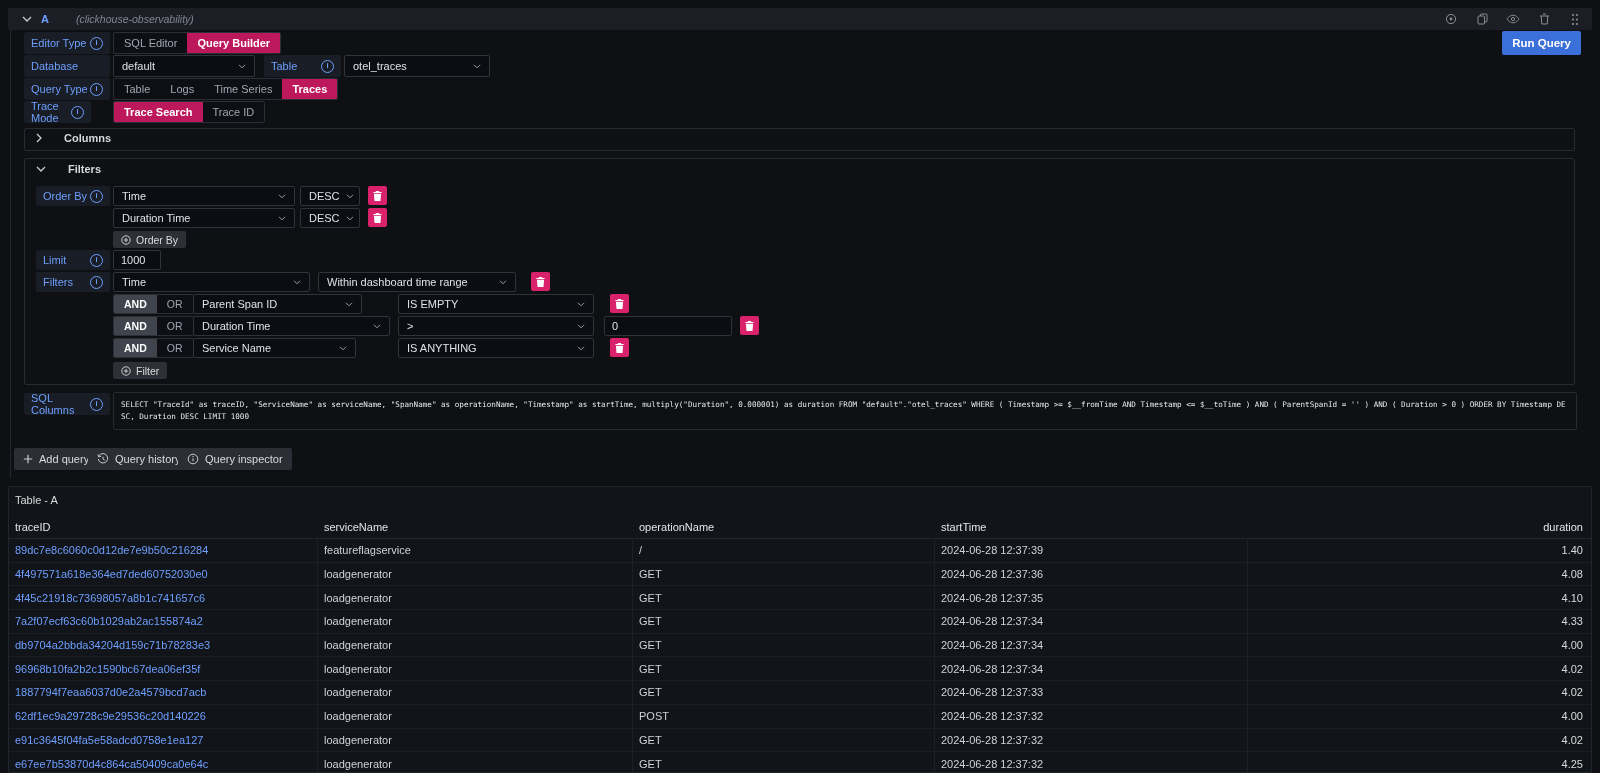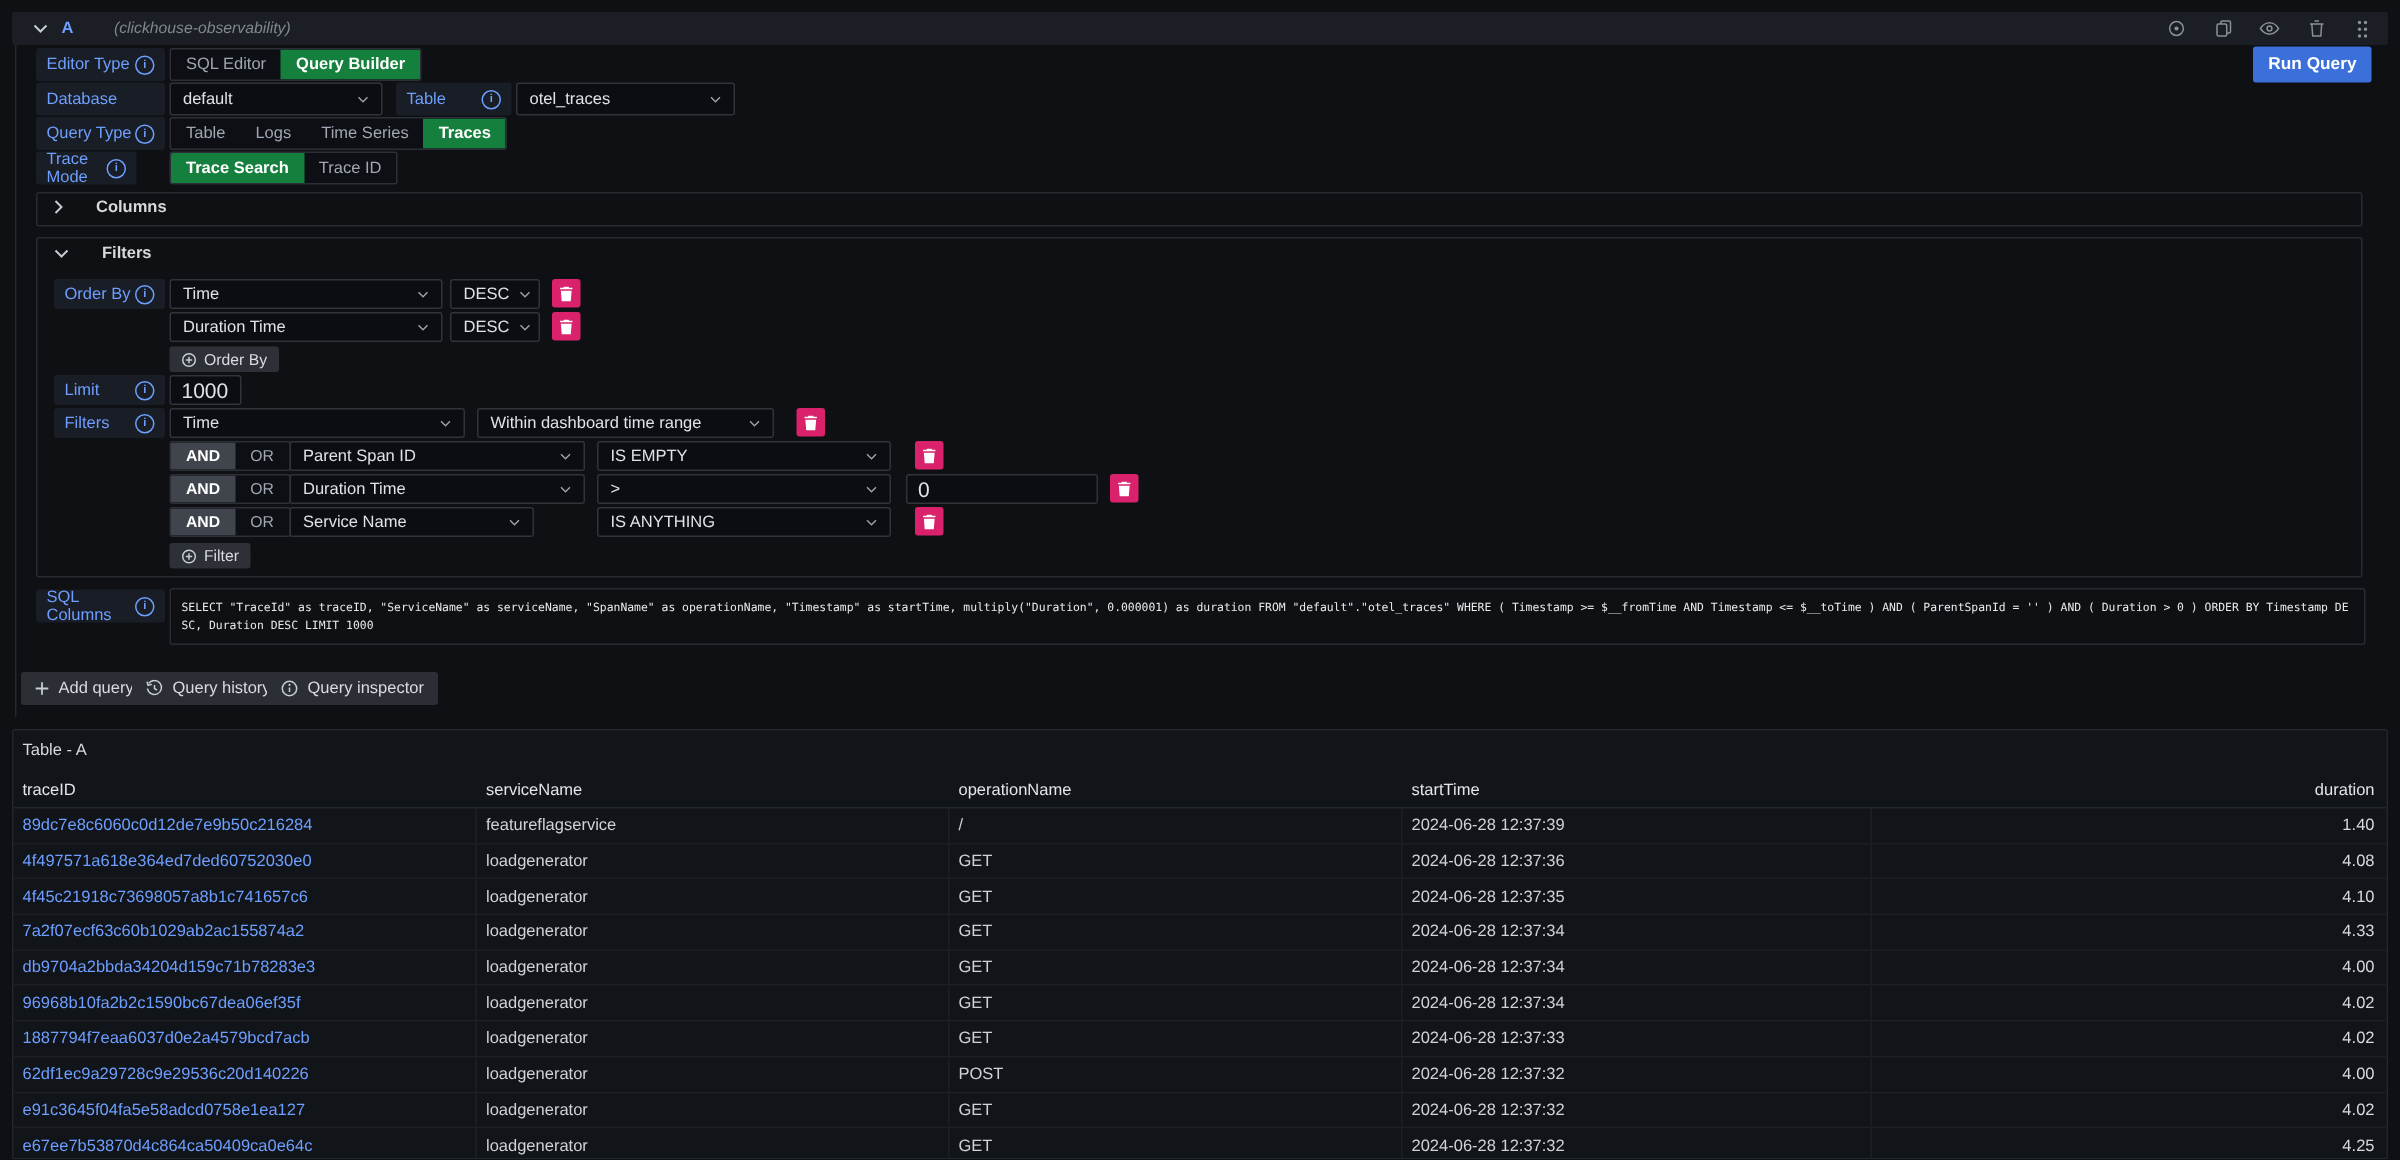--- a/index.html
+++ b/index.html
@@ -19,28 +19,28 @@
 
   
   .lbl{position:absolute;height:22px;background:#191d25;color:#6e9fff;border-radius:2px;
        display:flex;align-items:center;justify-content:space-between;padding:0 7px;box-sizing:border-box;font-weight:500;}
   .info{width:11px;height:11px;border:1px solid #6e9fff;border-radius:50%;font-size:7.5px;line-height:10px;
         text-align:center;color:#6e9fff;flex:0 0 auto;font-weight:700;cursor:pointer;}
   .rgroup{position:absolute;height:22px;display:flex;background:#0d0f14;border:1px solid #2c2f36;
           border-radius:2px;box-sizing:border-box;overflow:hidden;}
   .ropt{display:flex;align-items:center;padding:0 10px;color:#9fa7b3;background:transparent;border:0;
         font-size:11px;font-family:inherit;cursor:pointer;white-space:nowrap;}
-  .ropt.active{background:#15803d;color:#ffffff;font-weight:700;}
+  .ropt.active{background:#be185d;color:#ffffff;font-weight:700;}
   .select{position:absolute;height:20px;background:#0b0d12;border:1px solid #2f333a;border-radius:2px;
           display:flex;align-items:center;justify-content:space-between;padding:0 8px;box-sizing:border-box;
           color:#dfe2e6;cursor:pointer;white-space:nowrap;}
   .select .chev{margin-left:6px;flex:0 0 auto;}
   .tall{height:22px;}
   .tinput{position:absolute;height:20px;background:#0b0d12;border:1px solid #2f333a;border-radius:2px;
-          color:#dfe2e6;font-size:14px;font-family:inherit;padding:0 7px;box-sizing:border-box;outline:none;}
+          color:#dfe2e6;font-size:11px;font-family:inherit;padding:0 7px;box-sizing:border-box;outline:none;}
   .trash{position:absolute;width:19px;height:19px;background:#d9226b;border:0;border-radius:2px;
          display:flex;align-items:center;justify-content:center;cursor:pointer;padding:0;}
   .addbtn{position:absolute;height:17px;background:#2d3037;border:0;border-radius:2px;color:#d8dbdf;
           font-size:10.5px;font-family:inherit;font-weight:500;display:flex;align-items:center;gap:5px;
           padding:0 8px;cursor:pointer;}
   .secbox{position:absolute;border:1px solid #272a31;border-radius:2px;box-sizing:border-box;}
   .sechead{position:absolute;display:flex;align-items:center;gap:22px;font-weight:700;color:#d8d9da;cursor:pointer;}
   .runbtn{position:absolute;right:19px;top:31px;height:24px;background:#3b6fd9;border:0;border-radius:2px;
           color:#fff;font-size:11.5px;font-weight:600;font-family:inherit;padding:0 10px;cursor:pointer;}
   .conj{position:absolute;height:20px;display:flex;background:#0d0f14;border:1px solid #2c2f36;border-radius:2px;
@@ -285,21 +285,21 @@
   <button class="trash" style="left:531px;top:272px;">
     <svg width="9" height="10" viewBox="0 0 9 10">
         <path fill="#fff" d="M3 0h3l.4.9H8.6v1H.4v-1H2.6zM.9 2.8h7.2L7.5 10h-6z"></path>
       </svg>
   </button>
 
   <div class="conj" style="left:113px;top:294px;">
     <span class="c active">AND</span>
     <span class="c">OR</span>
   </div>
-  <div class="select" style="left:193px;top:294px;width:197px;">
+  <div class="select" style="left:193px;top:294px;width:169px;">
     <span>Parent Span ID</span>
     <span class="chev">
         <svg width="8" height="5" viewBox="0 0 8 5" fill="none" stroke="#9aa0a8">
           <path d="M1 .8 4 3.8 7 .8"></path>
         </svg>
       </span>
   </div>
   <div class="select" style="left:398px;top:294px;width:196px;">
     <span>IS EMPTY</span>
     <span class="chev">

